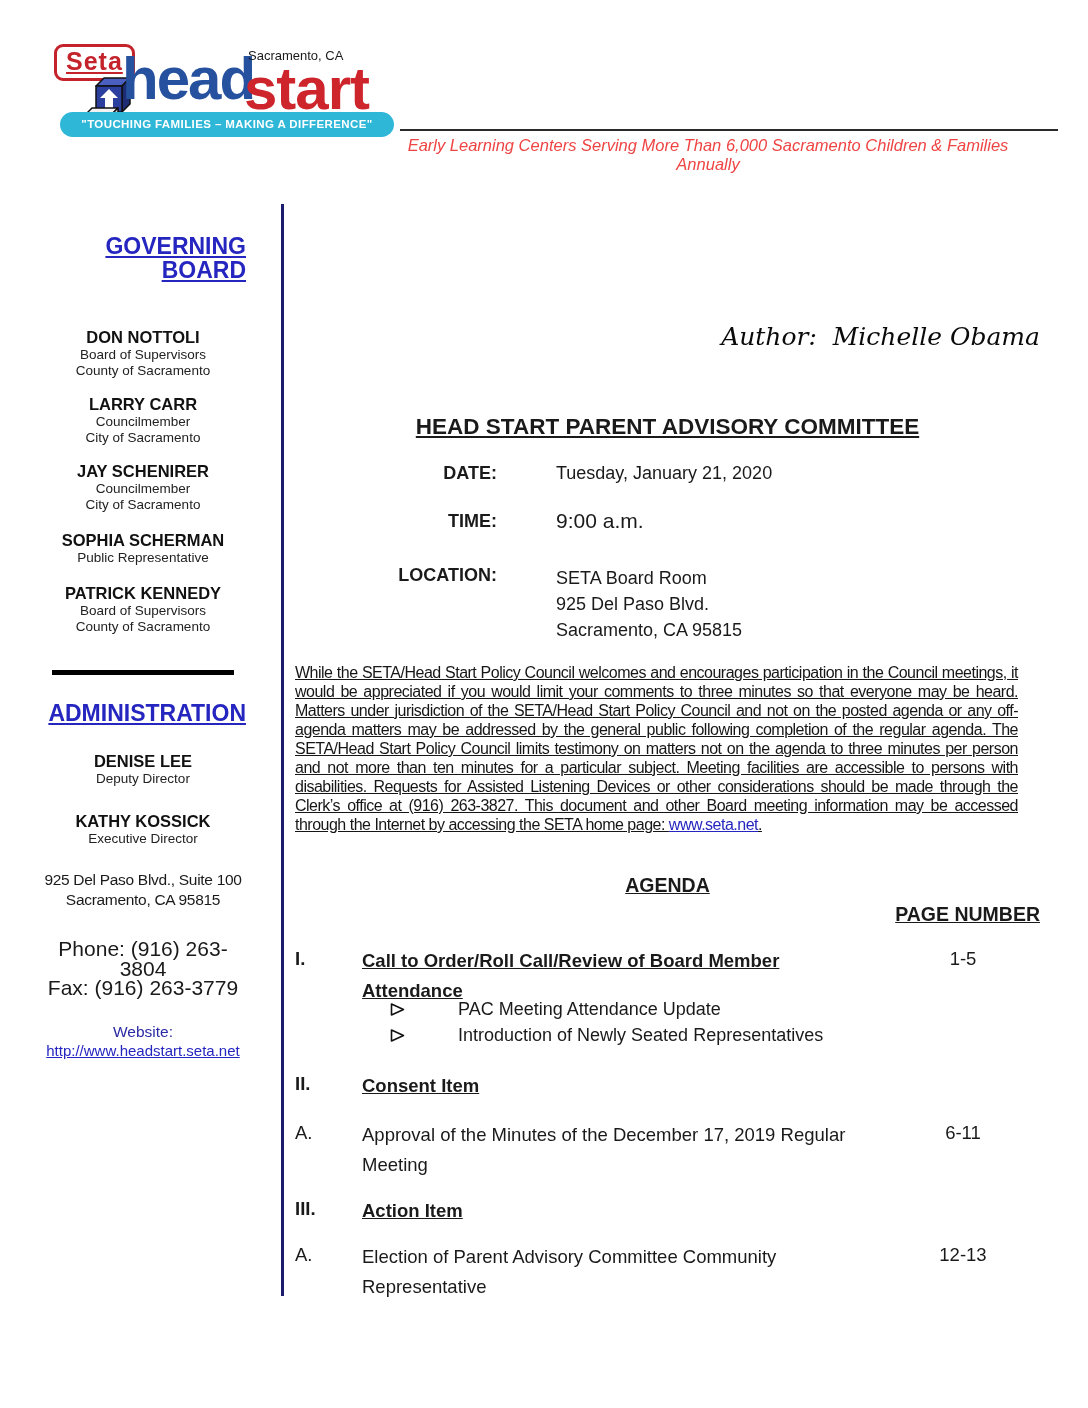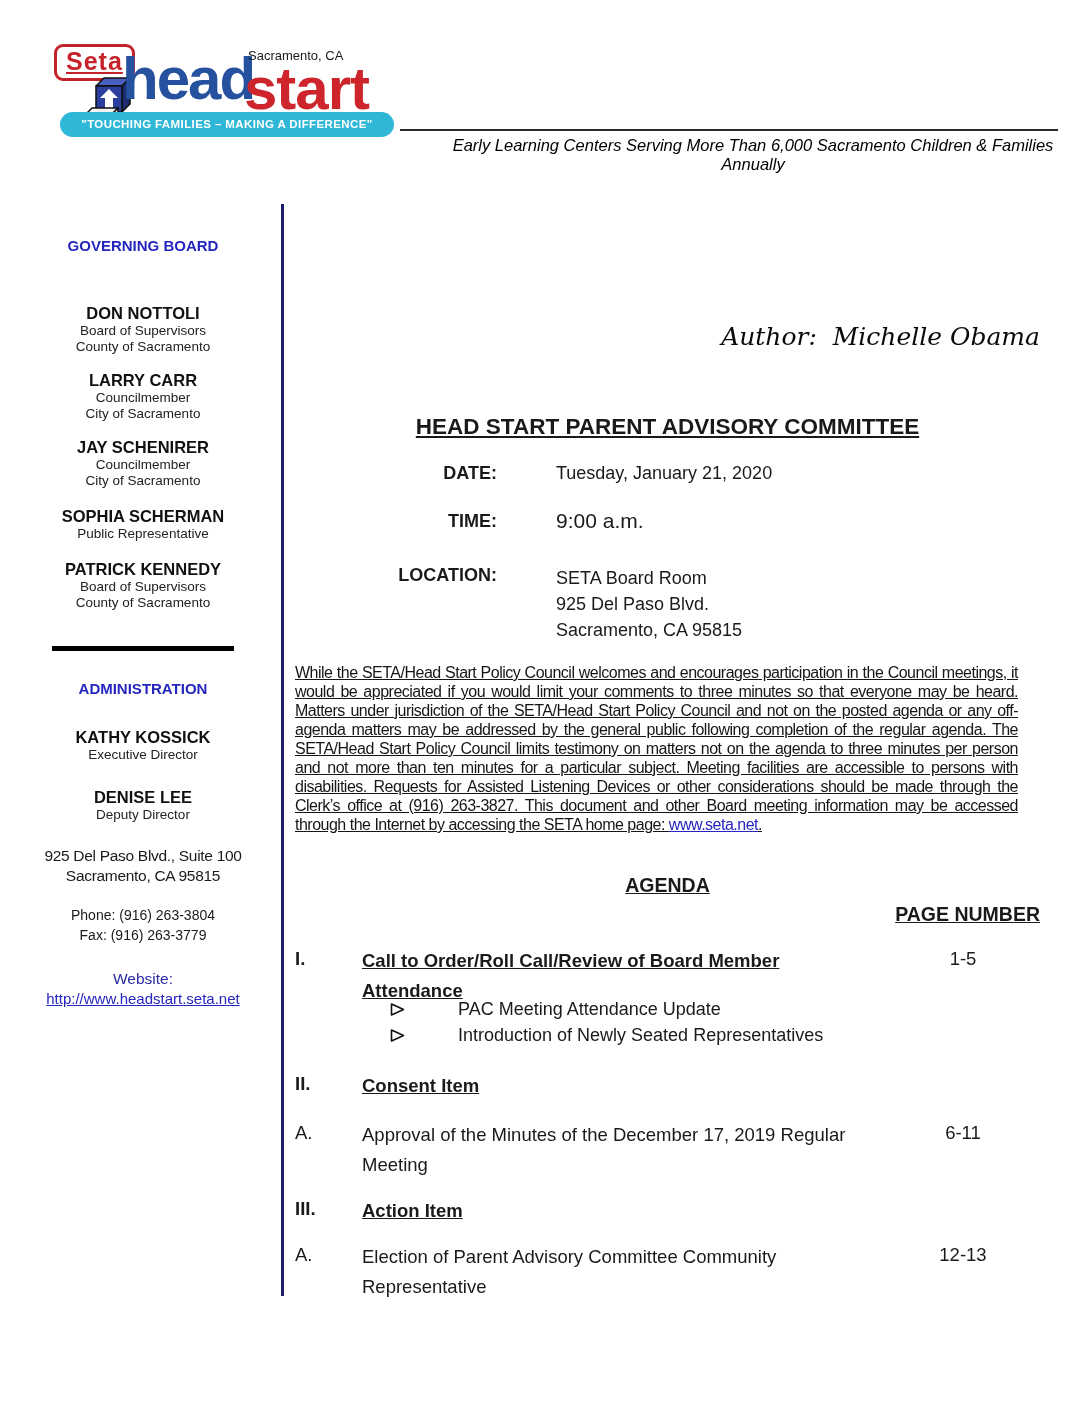--- a/index.html
+++ b/index.html
@@ -29,38 +29,38 @@
     color:#ce242c; letter-spacing:-1px;
   }
   .banner {
     position:absolute; left:8px; top:76px; width:334px; height:25px;
     background:#2fb7d8; border-radius:13px; color:#ffffff;
     font-size:11.5px; font-weight:bold; line-height:25px; text-align:center;
     letter-spacing:0.4px;
   }
   .header-rule { position:absolute; left:400px; top:129px; width:658px; height:2px; background:#2a2a2a; }
   .tagline {
-    position:absolute; left:424px; top:136px; width:658px;
-    font-style:italic; font-size:16.5px; text-align:center; color:#000000;
+    position:absolute; left:379px; top:136px; width:658px;
+    font-style:italic; font-size:16.5px; text-align:center; color:#ef4444;
   }
 
   
   .sidebar { position:absolute; left:40px; top:234px; width:206px; text-align:center; }
-  .sb-heading { font-size:15px; font-weight:bold; color:#2525c0; line-height:24px; }
+  .sb-heading { font-size:23px; font-weight:bold; color:#2525c0; text-decoration:underline; line-height:24px;text-align:right; }
   .member { margin-top:15px; }
   .member.first { margin-top:45px; }
   .m-name { font-size:16.5px; font-weight:bold; line-height:20px; color:#111; }
   .m-line { font-size:13.5px; line-height:16px; color:#222; }
   .member.gap { margin-top:17px; }
   .sb-divider { width:182px; height:5px; background:#000; margin:35px auto 0; }
   .sb-heading2 { margin-top:26px; }
   .staff { margin-top:26px; }
   .staff + .staff { margin-top:24px; }
   .sb-address { margin-top:23px; font-size:15.5px; line-height:19.5px; letter-spacing:-0.3px; white-space:nowrap; }
-  .sb-phone { margin-top:21px; font-size:14px; line-height:19.5px; }
+  .sb-phone { margin-top:30px; font-size:21px; line-height:19.5px; }
   .sb-website-label { margin-top:24px; font-size:15.5px; line-height:19.5px; color:#2b2ba5; }
   .sb-website-url { font-size:15px; line-height:19.5px; color:#2525c0; text-decoration:underline; white-space:nowrap; cursor:pointer; }
 
   .vrule { position:absolute; left:281px; top:204px; width:3px; height:1092px; background:#1c1c6e; }
 
   
   .main { position:absolute; left:295px; top:0; width:745px; height:1408px; }
   .main > div { position:absolute; left:0; width:745px; }
 
   .thought {
@@ -179,26 +179,26 @@
       <div class="m-name">PATRICK KENNEDY</div>
       <div class="m-line">Board of Supervisors</div>
       <div class="m-line">County of Sacramento</div>
     </div>
 
     <div class="sb-divider"></div>
 
     <div class="sb-heading sb-heading2">ADMINISTRATION</div>
 
     <div class="staff">
+      <div class="m-name">DENISE LEE</div>
+      <div class="m-line">Deputy Director</div>
+    </div>
+    <div class="staff">
       <div class="m-name">KATHY KOSSICK</div>
       <div class="m-line">Executive Director</div>
-    </div>
-    <div class="staff">
-      <div class="m-name">DENISE LEE</div>
-      <div class="m-line">Deputy Director</div>
     </div>
 
     <div class="sb-address">
       <div>925 Del Paso Blvd., Suite 100</div>
       <div>Sacramento, CA 95815</div>
     </div>
 
     <div class="sb-phone">
       <div>Phone: (916) 263-3804</div>
       <div>Fax: (916) 263-3779</div>

